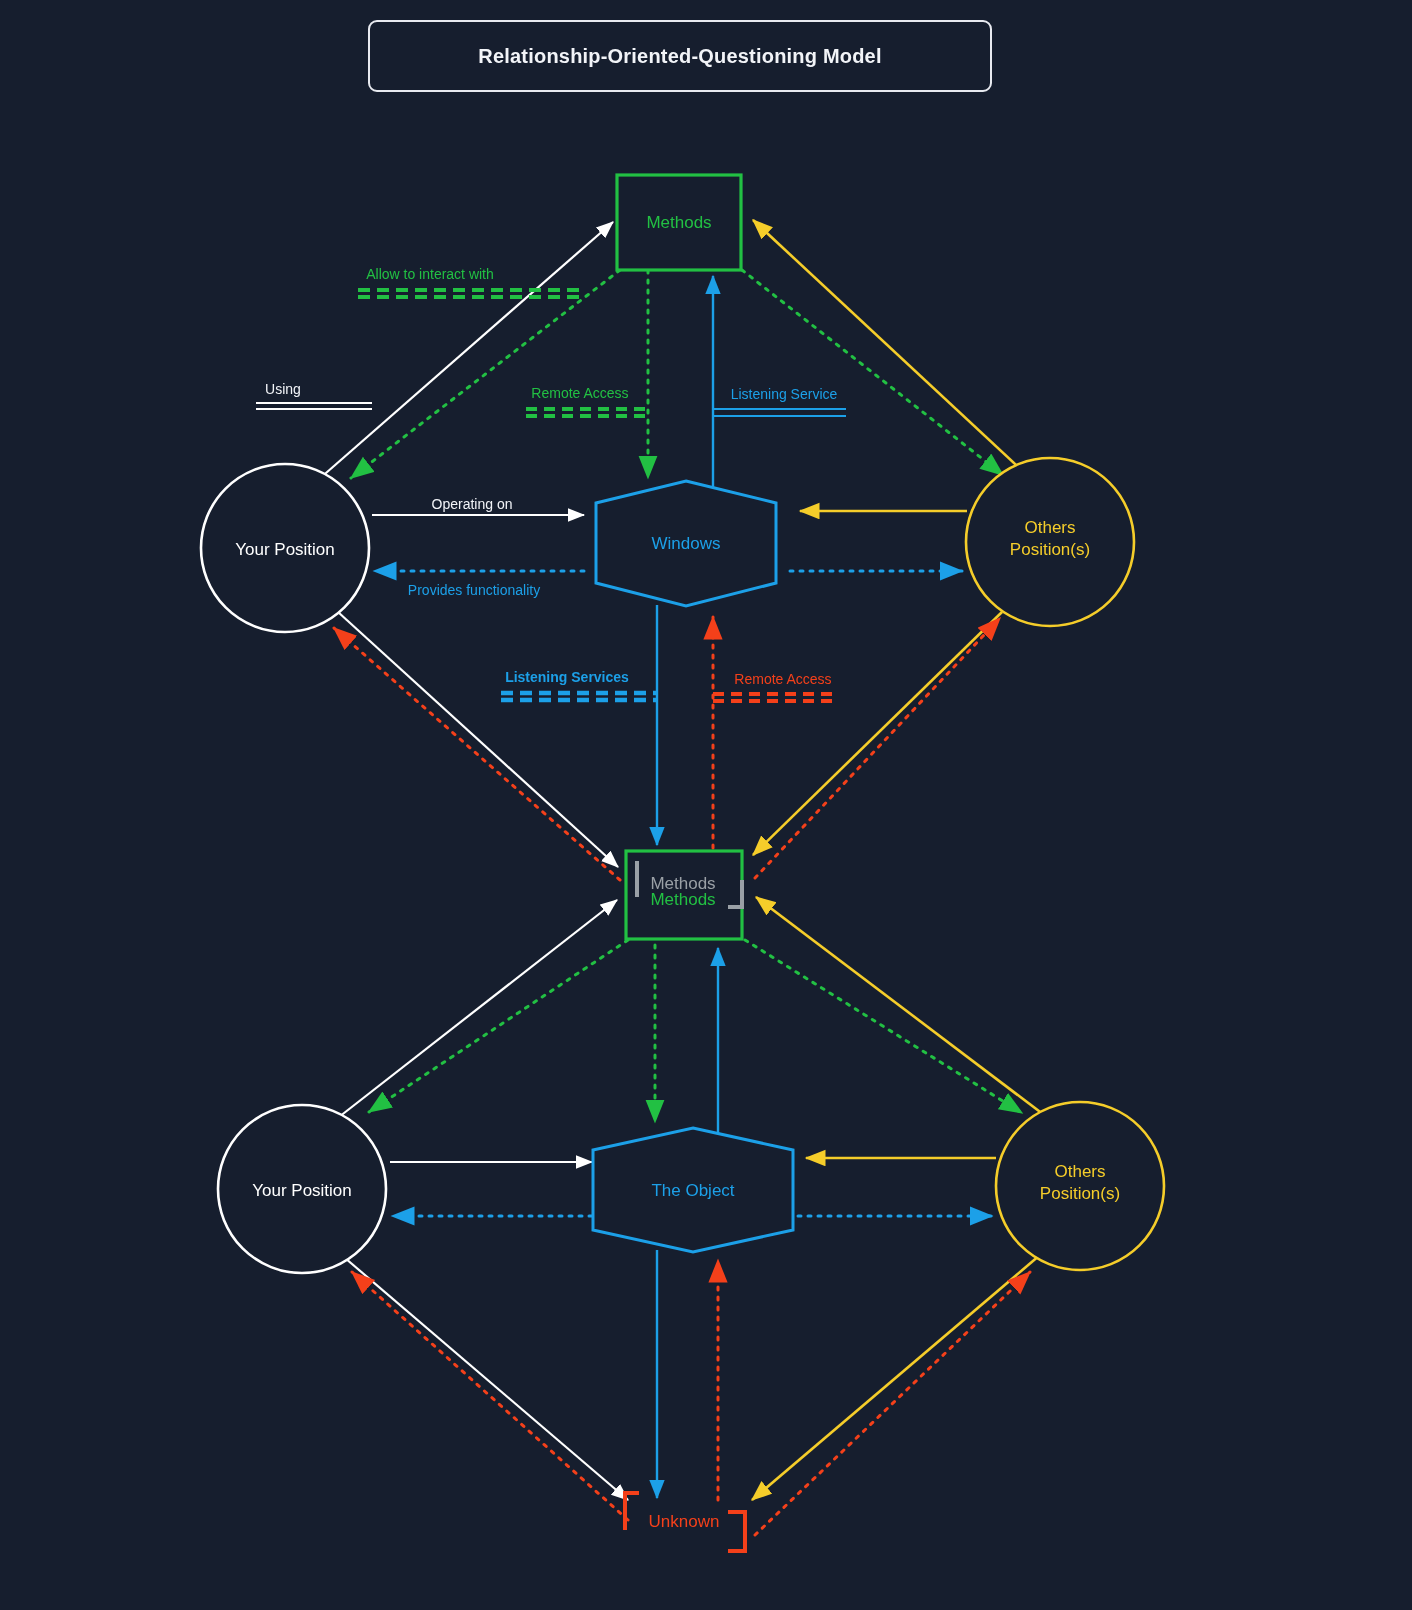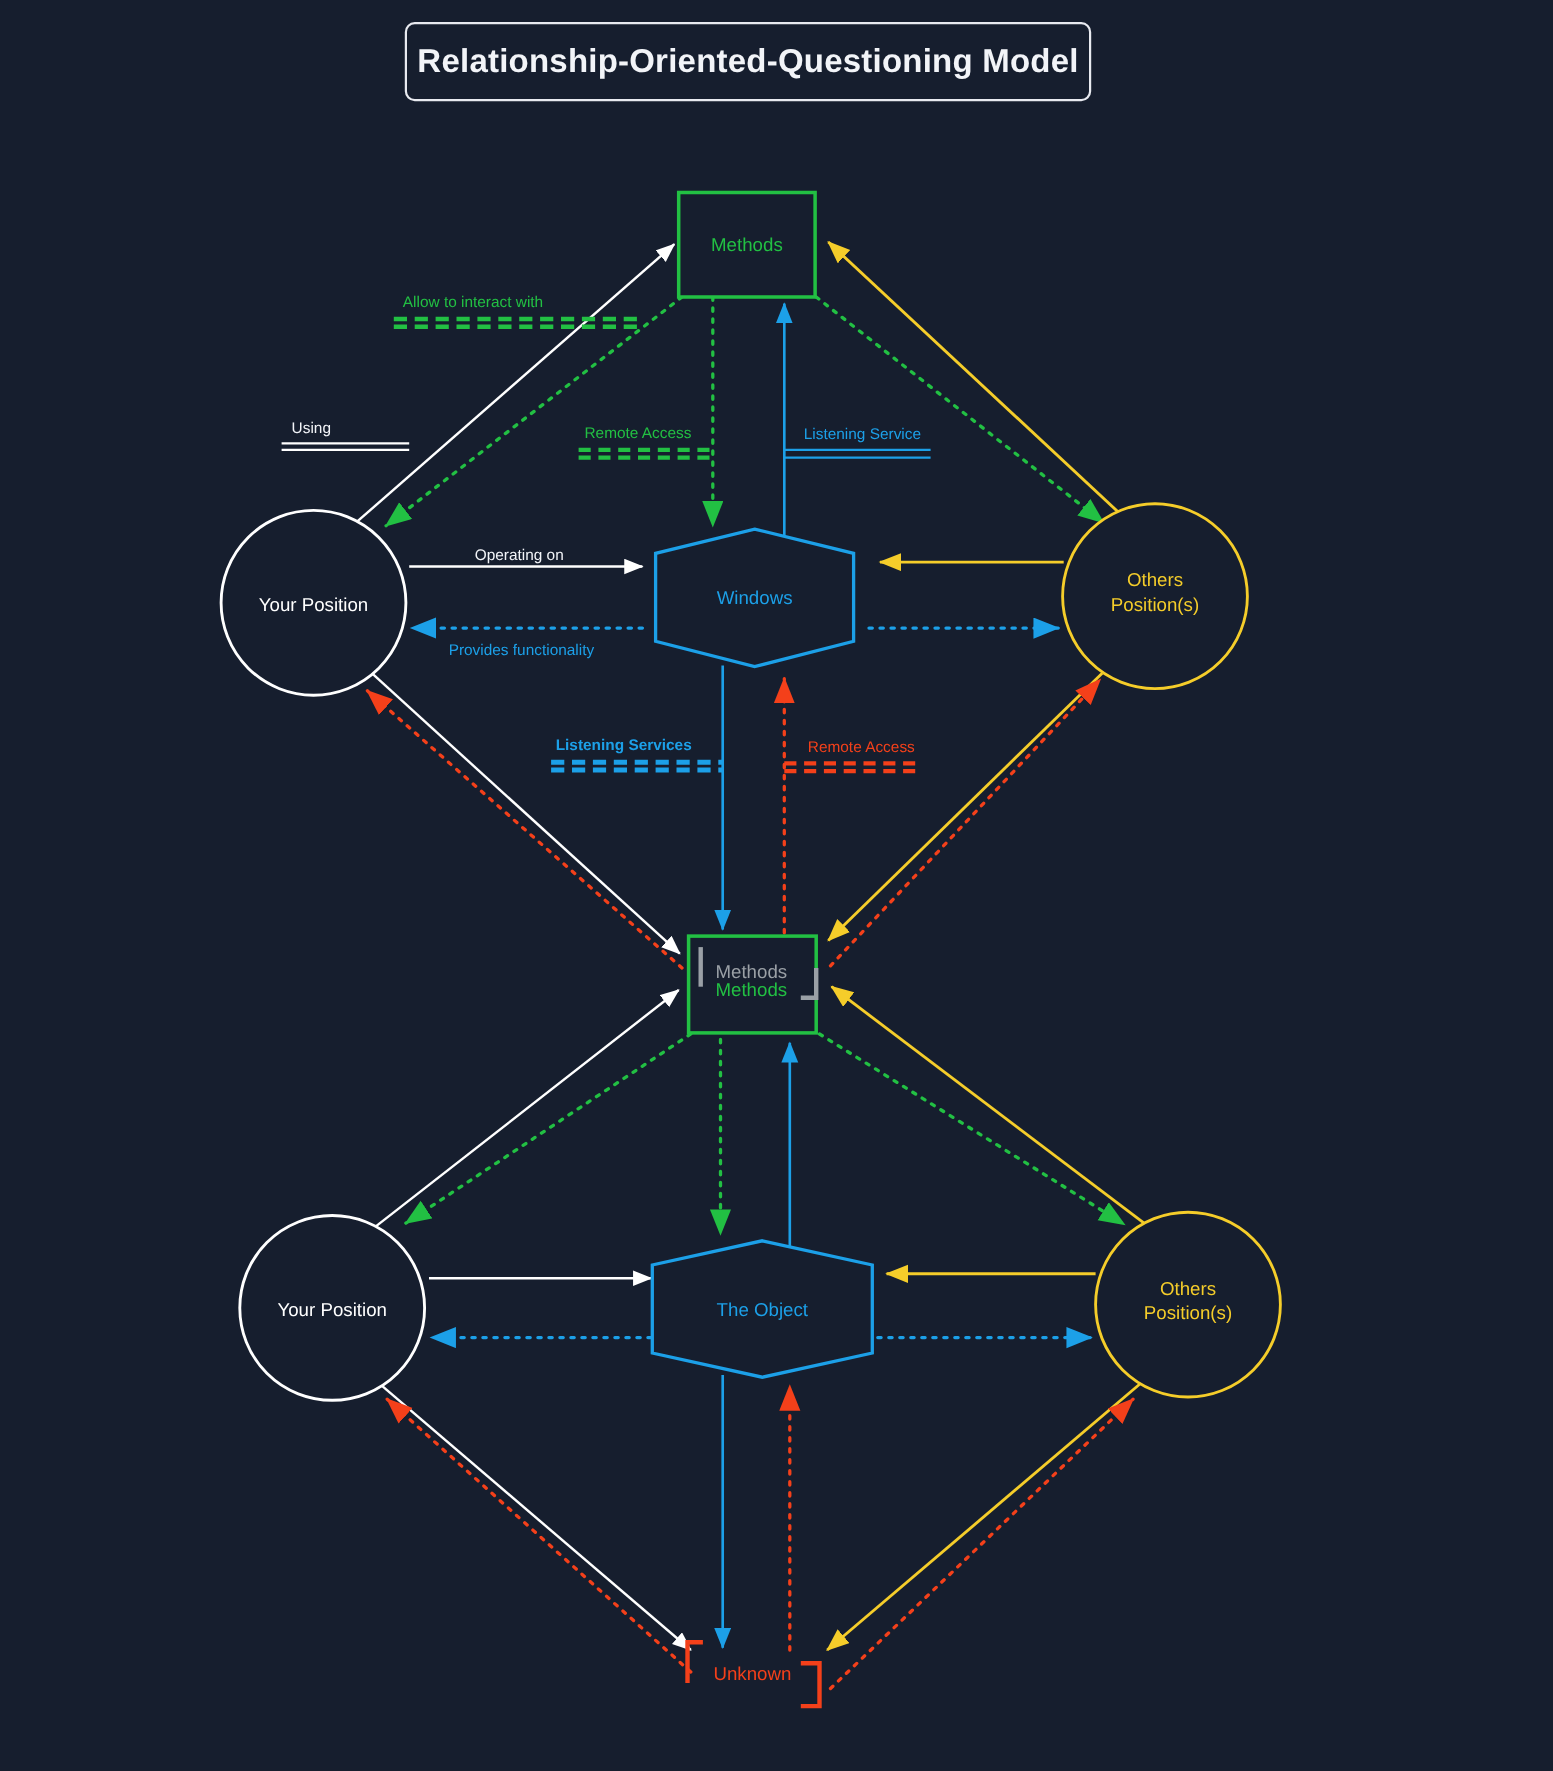--- a/index.html
+++ b/index.html
@@ -12,21 +12,21 @@
   svg#diagram{position:absolute;top:0;left:0;width:1412px;height:1610px;}
 
   .title-box{
     position:absolute;
     left:368px;top:20px;width:620px;height:68px;
     border:2.5px solid #e8eaf0;border-radius:9px;
     background:#161e2e;
     display:flex;align-items:center;justify-content:center;
   }
   .title-text{
-    color:#f2f4f8;font-size:30px;font-weight:bold;letter-spacing:.2px;
+    color:#f2f4f8;font-size:20px;font-weight:bold;letter-spacing:.2px;
   }
 
   text{font-family:"Liberation Sans", sans-serif;}
   .nd-white{fill:#ffffff;font-size:17px;}
   .nd-green{fill:#22c043;font-size:17px;}
   .nd-grey{fill:#9aa0a6;font-size:17px;}
   .nd-blue{fill:#1ca0e8;font-size:17px;}
   .nd-yellow{fill:#f5cd2a;font-size:17px;}
   .nd-red{fill:#f4401a;font-size:17px;}
 

